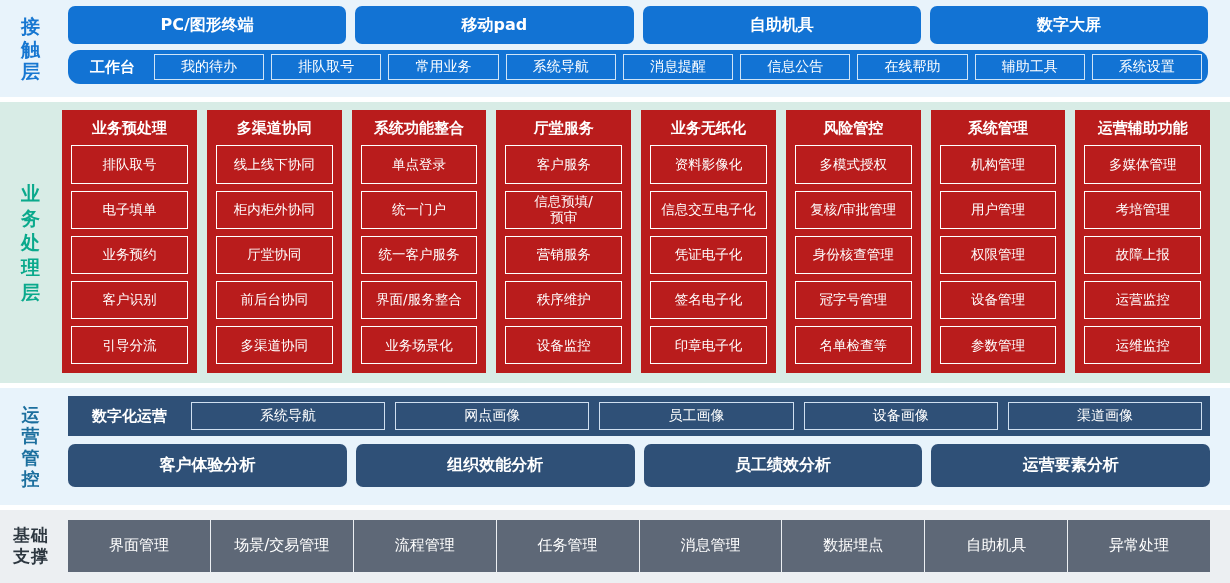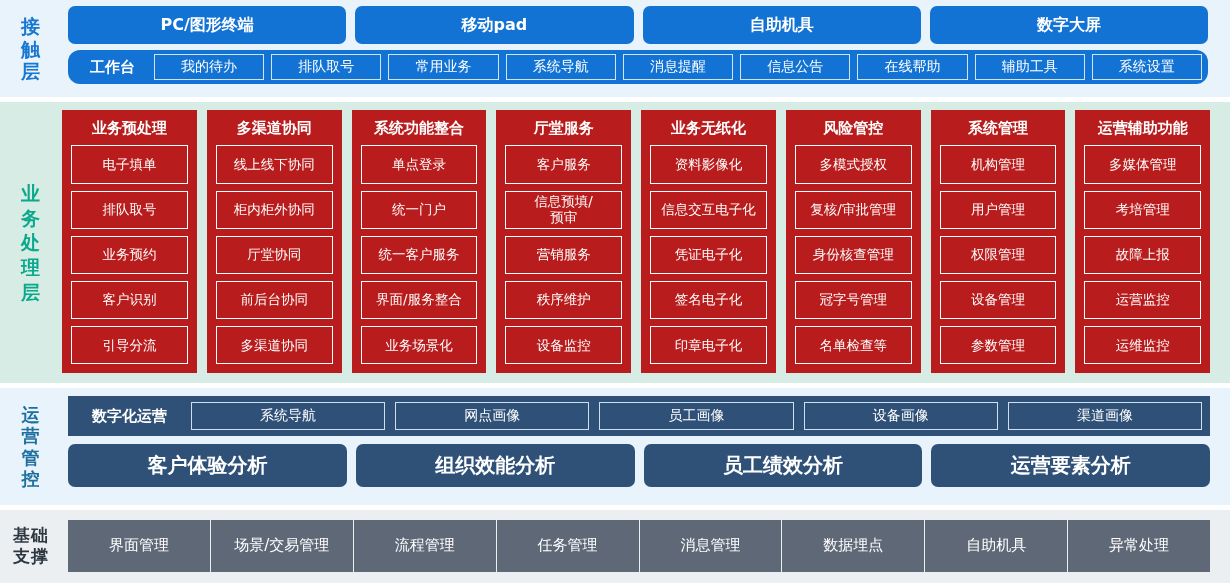--- a/index.html
+++ b/index.html
@@ -138,21 +138,21 @@
     display:flex;align-items:center;justify-content:center;
     white-space:nowrap;
   }
   .ops-row2{
     height:43px;display:flex;gap:9px;
   }
   .ops-big{
     flex:1 1 0;
     background:#2f5077;
     border-radius:7px;
-    color:#ffffff;font-size:20px;font-weight:bold;
+    color:#ffffff;font-size:16px;font-weight:bold;
     display:flex;align-items:center;justify-content:center;
   }
 
   
   .l-found{
     background:#eceff2;
     height:75px;
   }
   .l-found .layer-label .vtext{
     color:#2d3740;font-size:17px;
@@ -215,22 +215,22 @@
         <span>处</span>
         <span>理</span>
         <span>层</span>
       </div>
     </div>
     <div class="layer-body">
 
       <div class="bcol">
         <div class="bcol-title">业务预处理</div>
         <div class="bcol-items">
+          <div class="bitem">排队取号</div>
           <div class="bitem">电子填单</div>
-          <div class="bitem">排队取号</div>
           <div class="bitem">业务预约</div>
           <div class="bitem">客户识别</div>
           <div class="bitem">引导分流</div>
         </div>
       </div>
 
       <div class="bcol">
         <div class="bcol-title">多渠道协同</div>
         <div class="bcol-items">
           <div class="bitem">线上线下协同</div>

